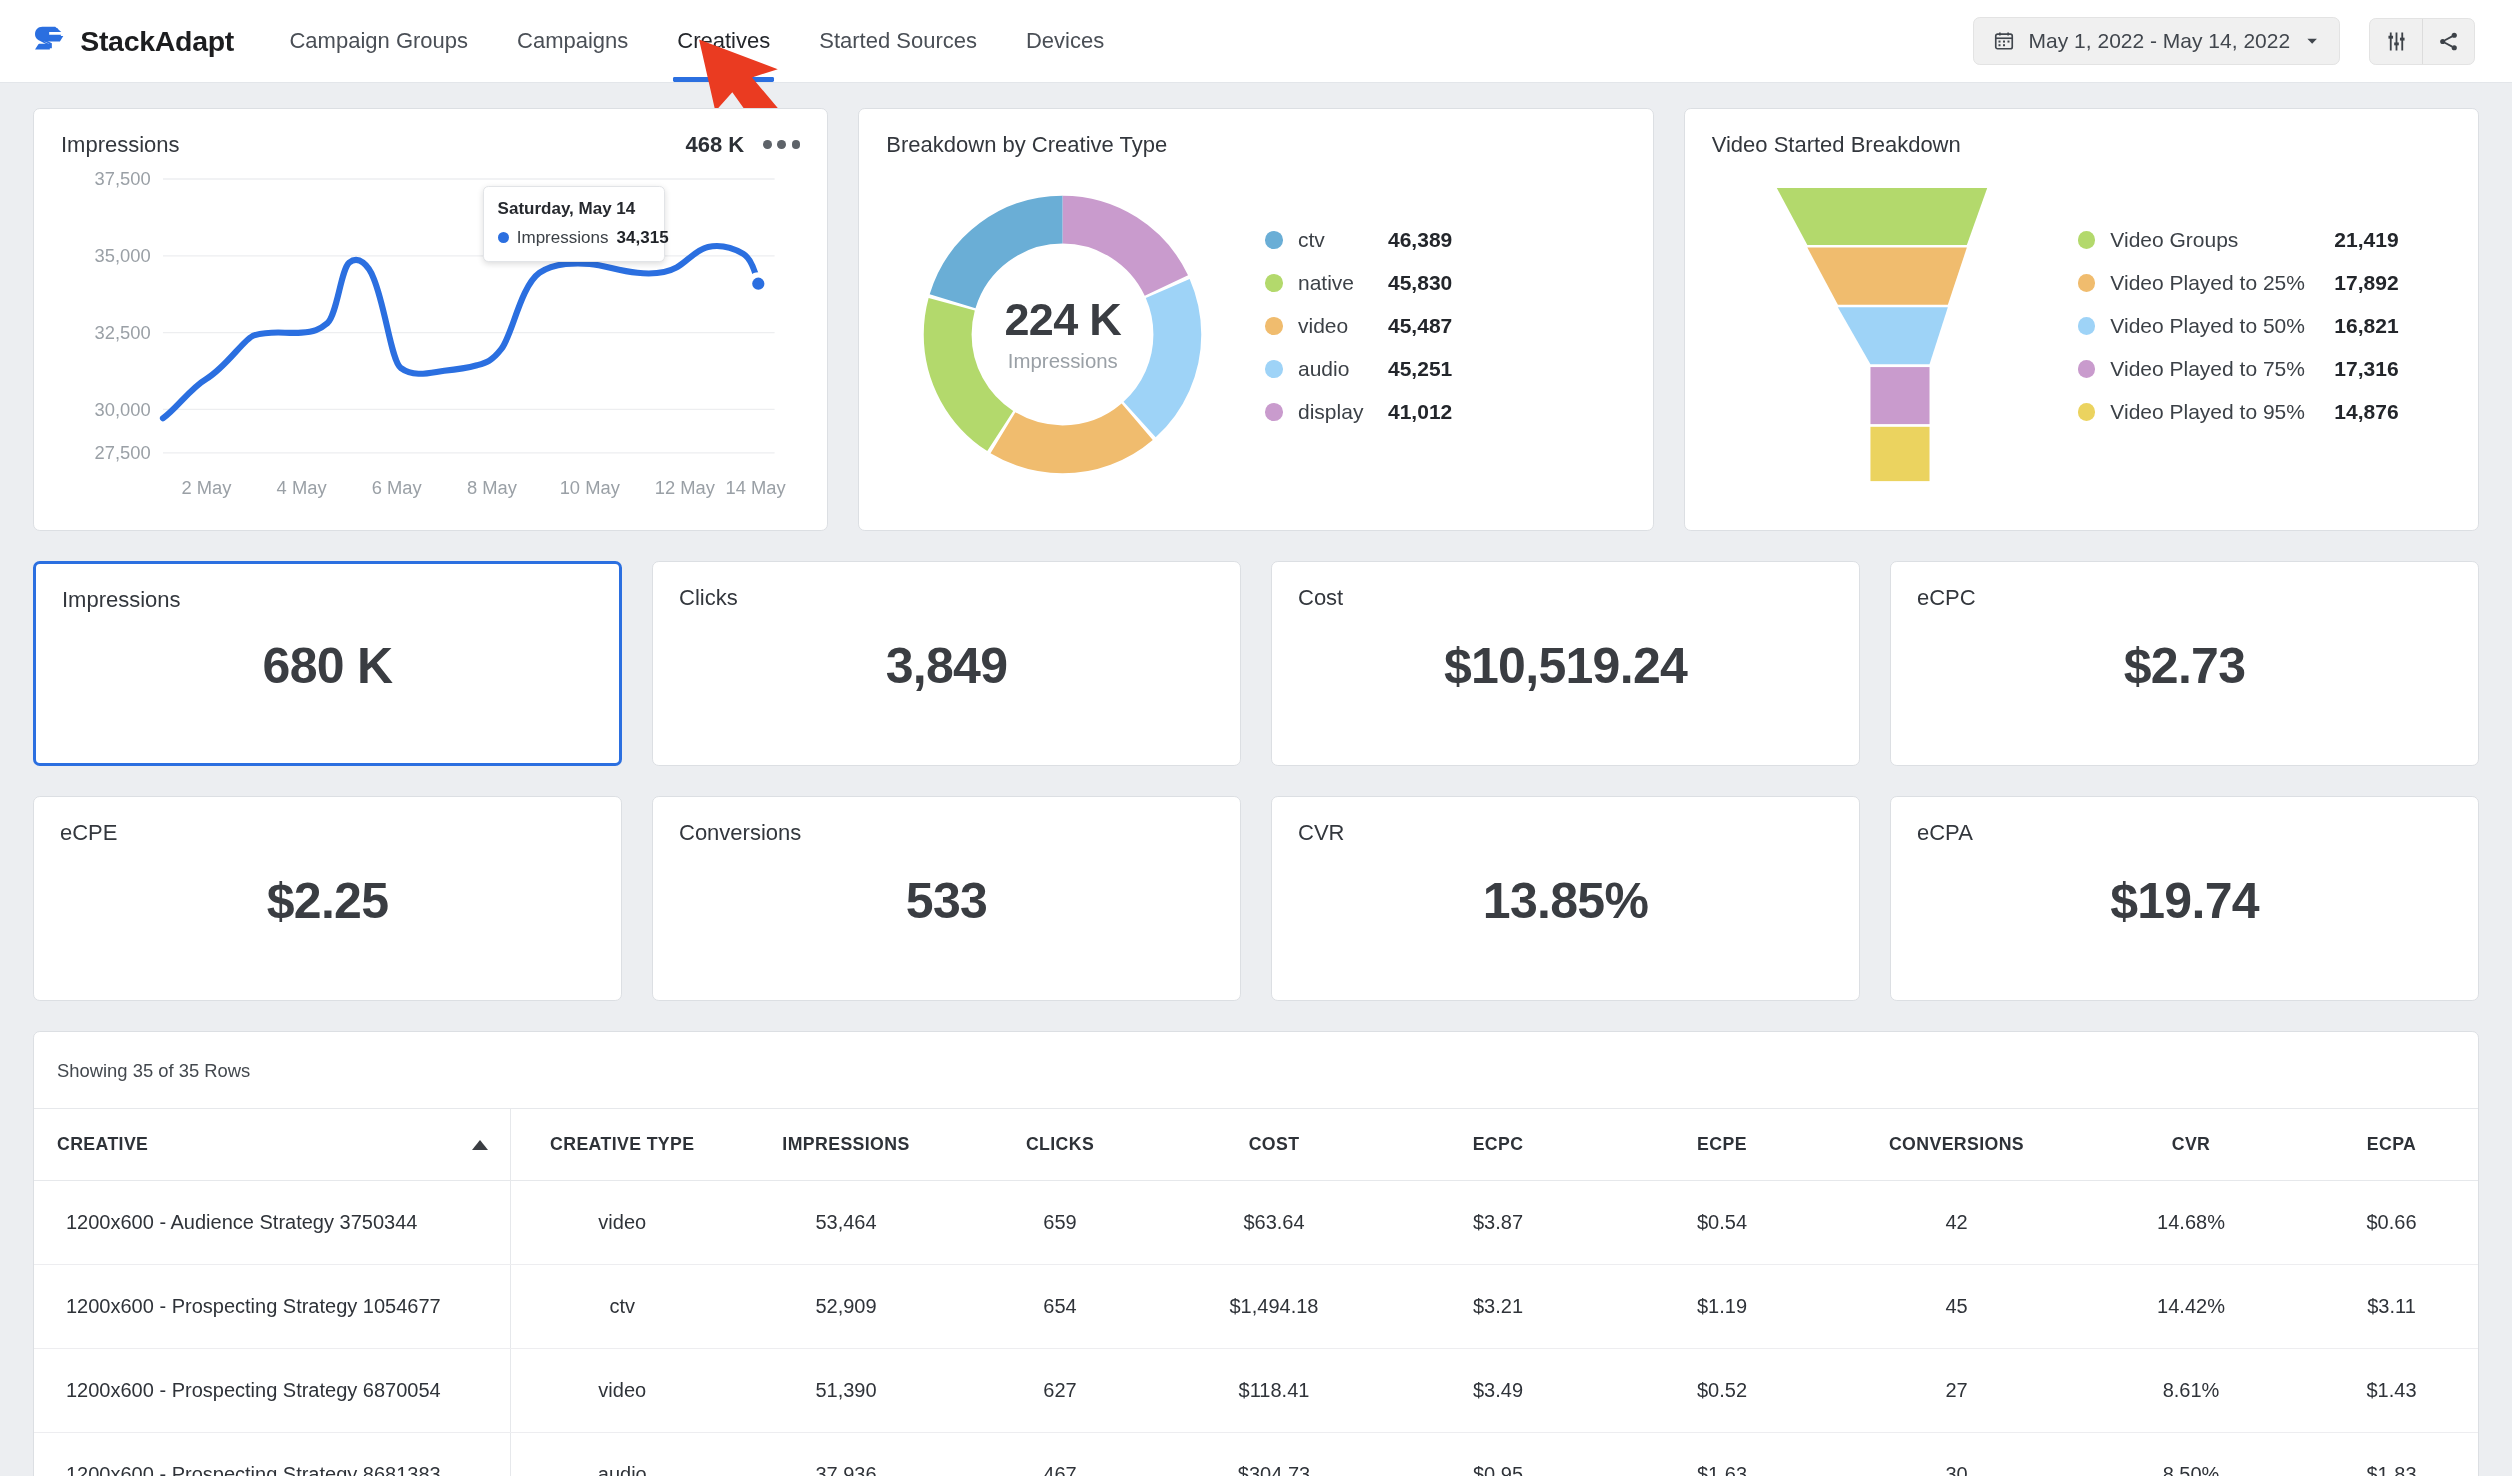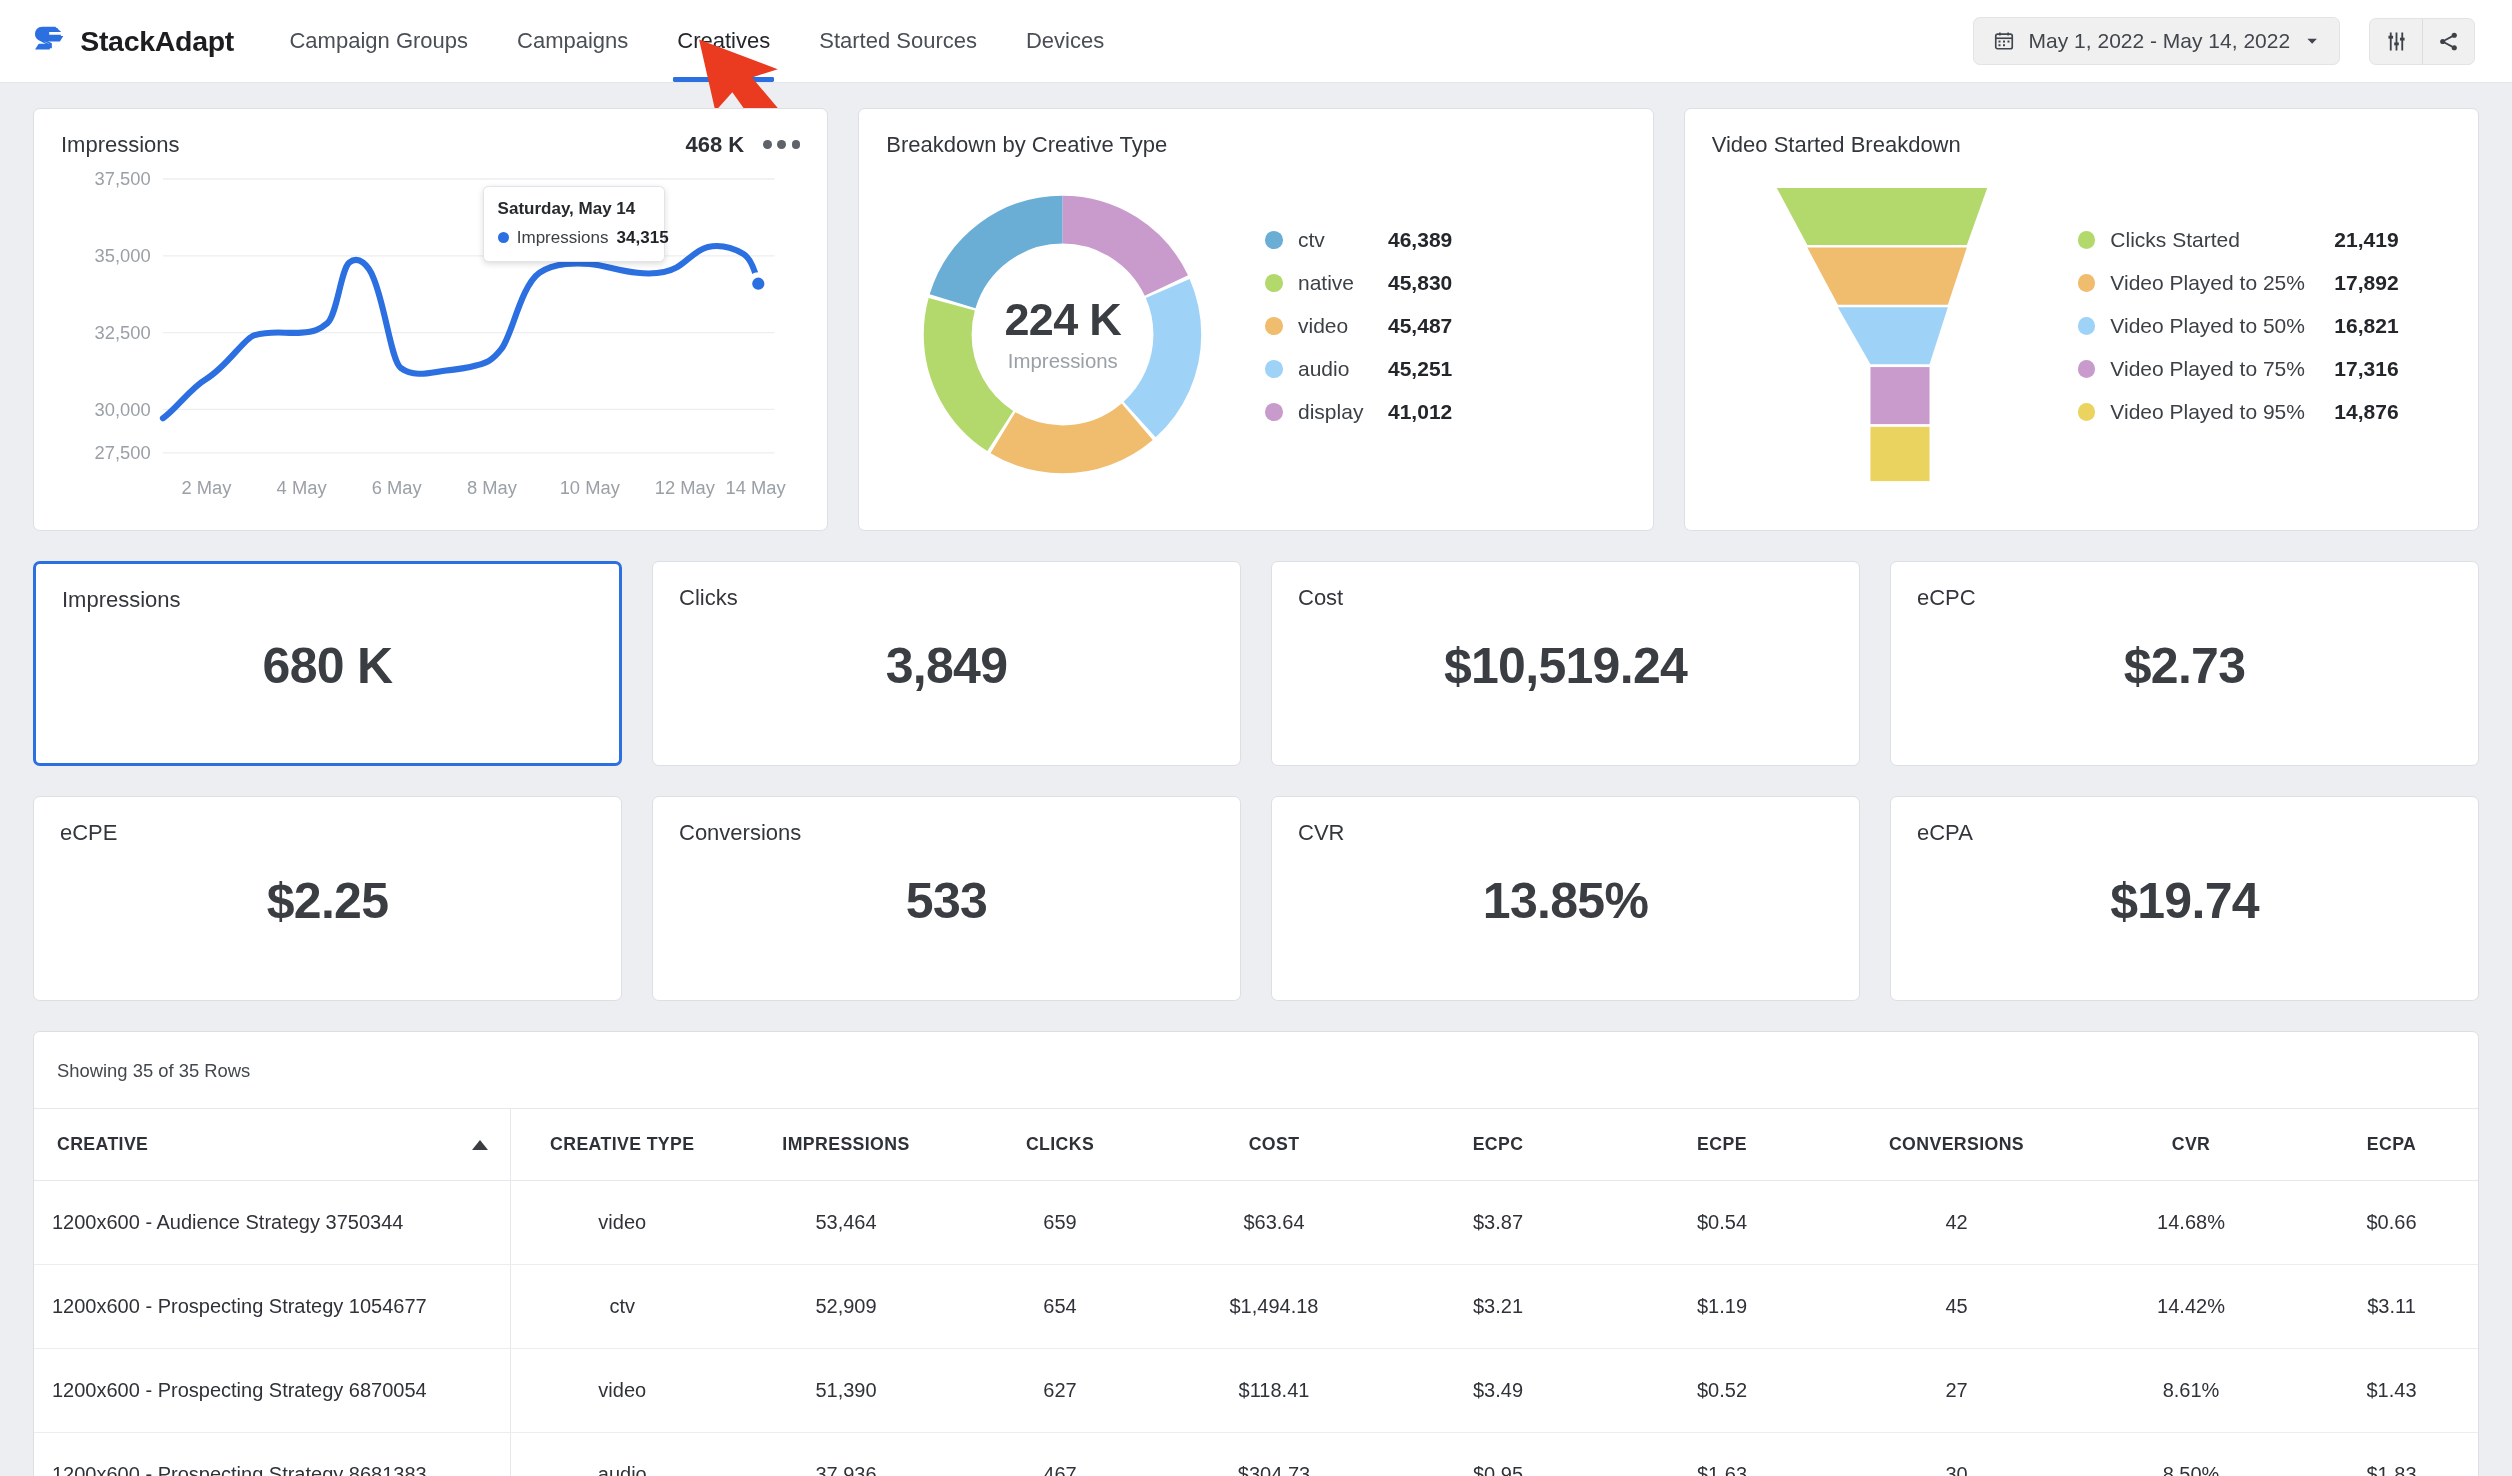--- a/index.html
+++ b/index.html
@@ -133,21 +133,21 @@
   th.num, td.num { text-align: center; }
   .sort-caret {
     position: absolute; right: 22px; top: 50%; transform: translateY(-50%);
     width: 0; height: 0; border-left: 8.8px solid transparent; border-right: 8.8px solid transparent;
     border-bottom: 10.2px solid #3a3d42;
   }
   tbody td {
     font-size: 20px; color: #2f3339; height: 84px; border-bottom: 0.7px solid #ededf0;
     vertical-align: middle;
   }
-  td.c-creative { text-align: left; padding-left: 18px; border-right: 0.7px solid #e6e8eb; }
+  td.c-creative { text-align: left; padding-left: 32px; border-right: 0.7px solid #e6e8eb; }
 </style>
 </head>
 <body>
 
 <div class="topnav">
   <div class="brand">
     <svg class="brand-mark" viewBox="0 0 52 52">
       <path d="M33 4 L14 4 C7 4 3 9 3 15 C3 21 7 24 12 26 L20 30 L8 30 L3 38 L25 38 L25 30 L16 26 L40 26 L45 18 L24 18 L24 12 L42 12 Z" fill="#2b6fe0"></path>
       <path d="M36 6 L16 6 C10 6 6 10 6 15.5 C6 20 9 22.5 14 24.5 L24.5 29.5 L9 29.5 L5.5 36 L28 36 L28 28.5 L17.5 23.5 L38 23.5 L42 16 L21 16 L21 11.5 L39.5 11.5 Z" fill="#2b6fe0"></path>
     </svg>
@@ -345,21 +345,21 @@
             <polygon points="10,4  320,4  290,88  55,88" fill="#b3d96c"></polygon>
             <polygon points="55,92  290,92  262,176  100,176" fill="#f0bc6e"></polygon>
             <polygon points="100,180 262,180 235,264 148,264" fill="#9ed3f7"></polygon>
             <rect x="148" y="268" width="87" height="84" fill="#c99bcd"></rect>
             <rect x="148" y="356" width="87" height="80" fill="#ebd35f"></rect>
           </svg>
         </div>
         <div class="legend video">
           <div class="legend-row">
             <span class="legend-dot" style="background:#b3d96c"></span>
-            <span class="legend-lbl">Clicks Started</span>
+            <span class="legend-lbl">Video Groups</span>
             <span class="legend-val">21,419</span>
           </div>
           <div class="legend-row">
             <span class="legend-dot" style="background:#f0bc6e"></span>
             <span class="legend-lbl">Video Played to 25%</span>
             <span class="legend-val">17,892</span>
           </div>
           <div class="legend-row">
             <span class="legend-dot" style="background:#9ed3f7"></span>
             <span class="legend-lbl">Video Played to 50%</span>

